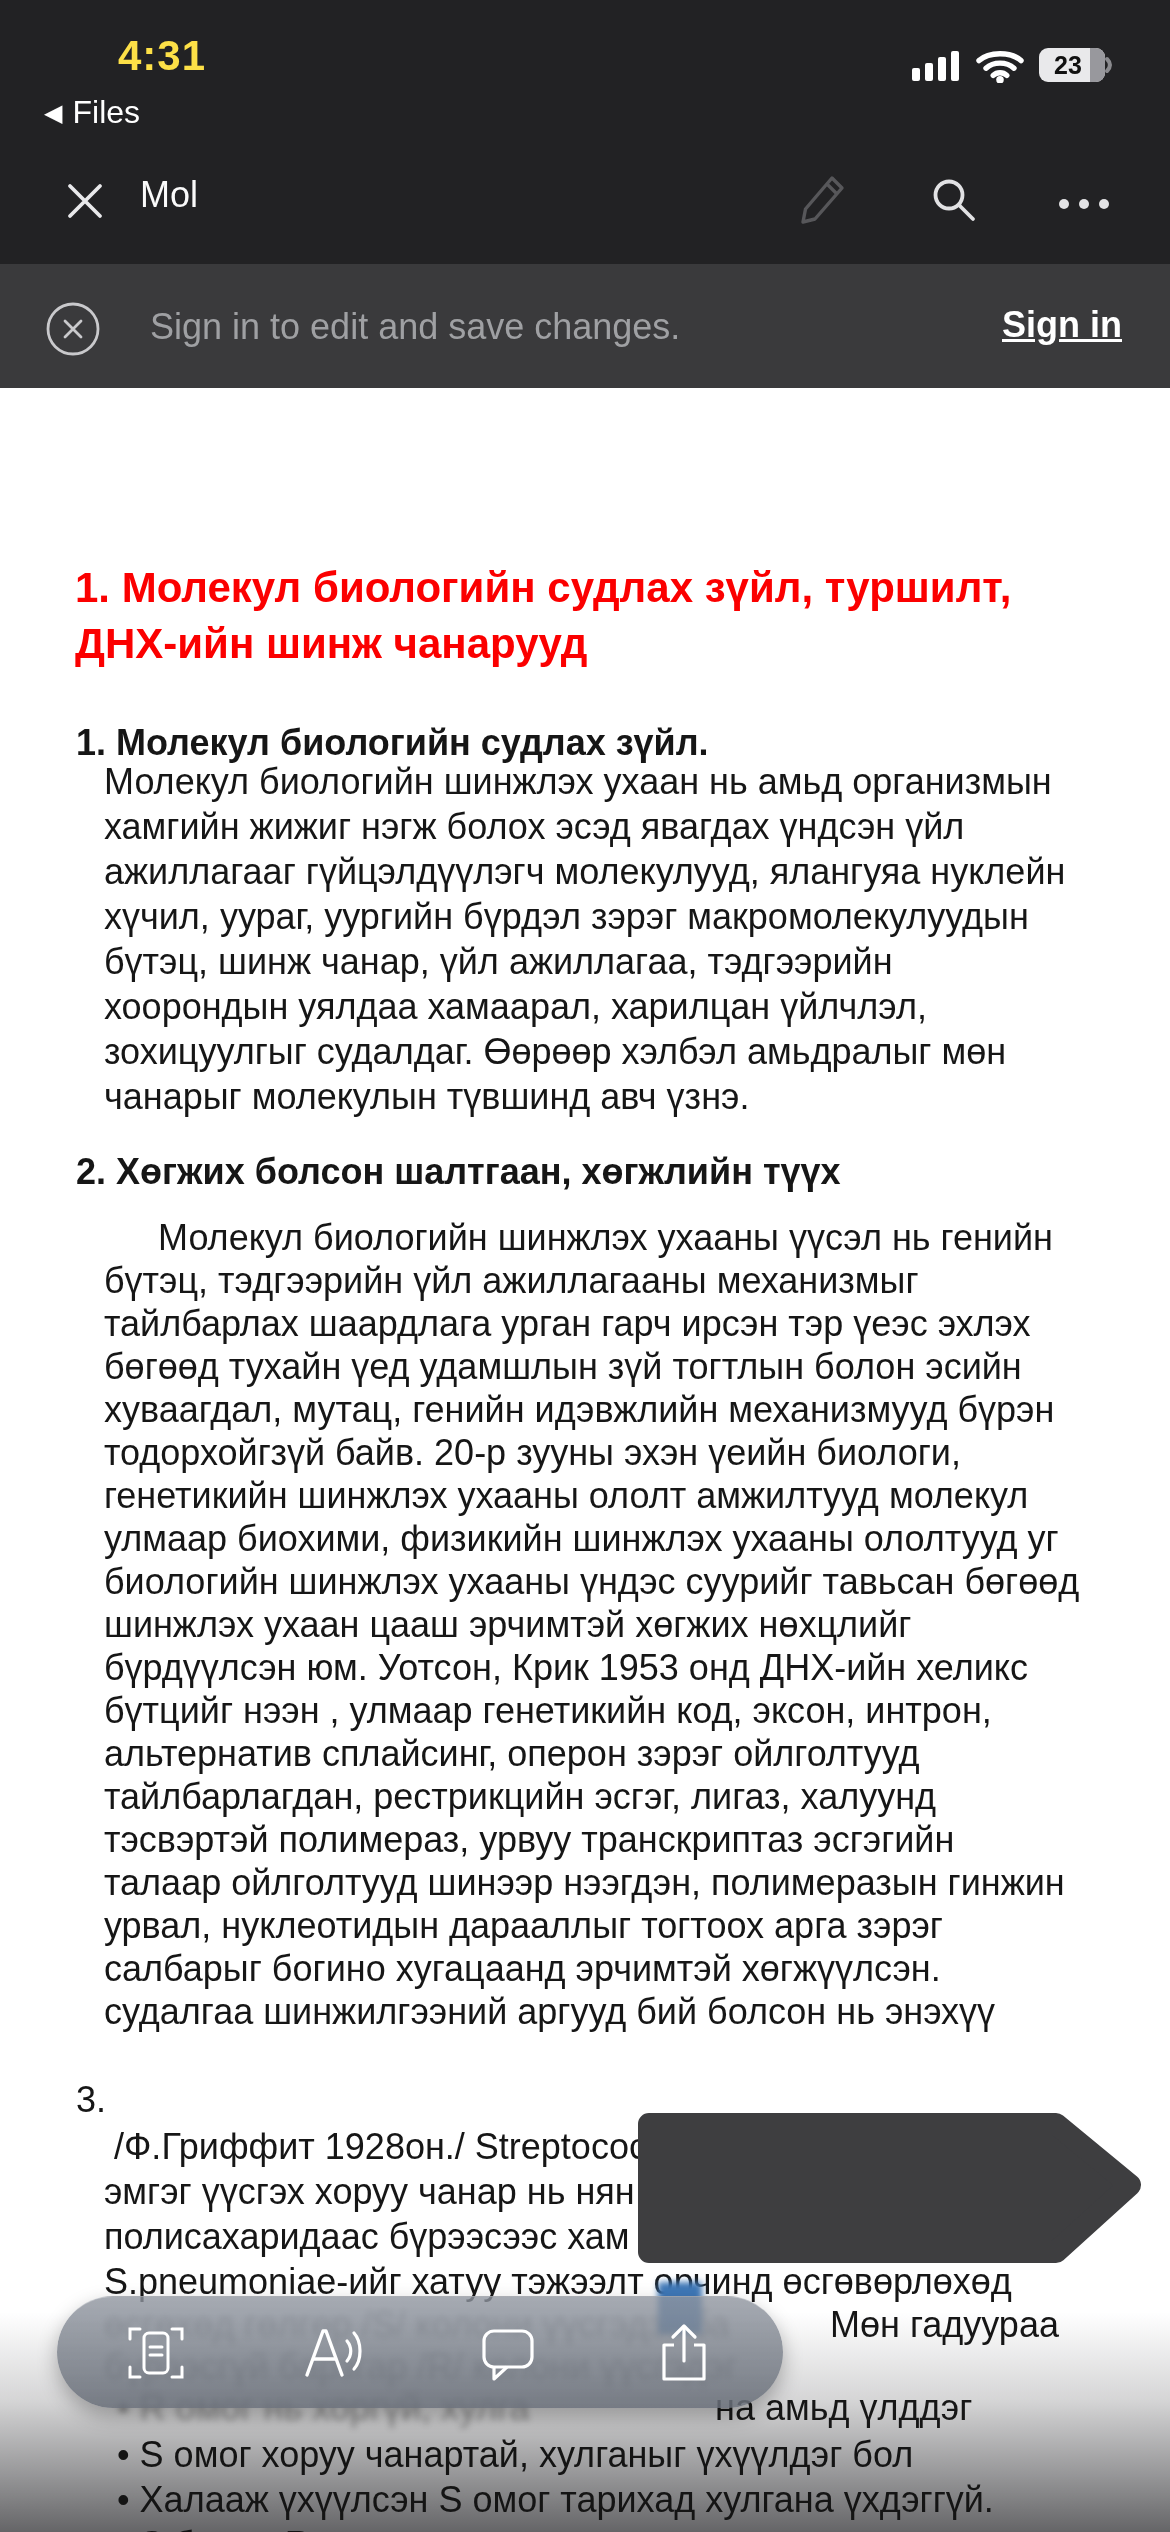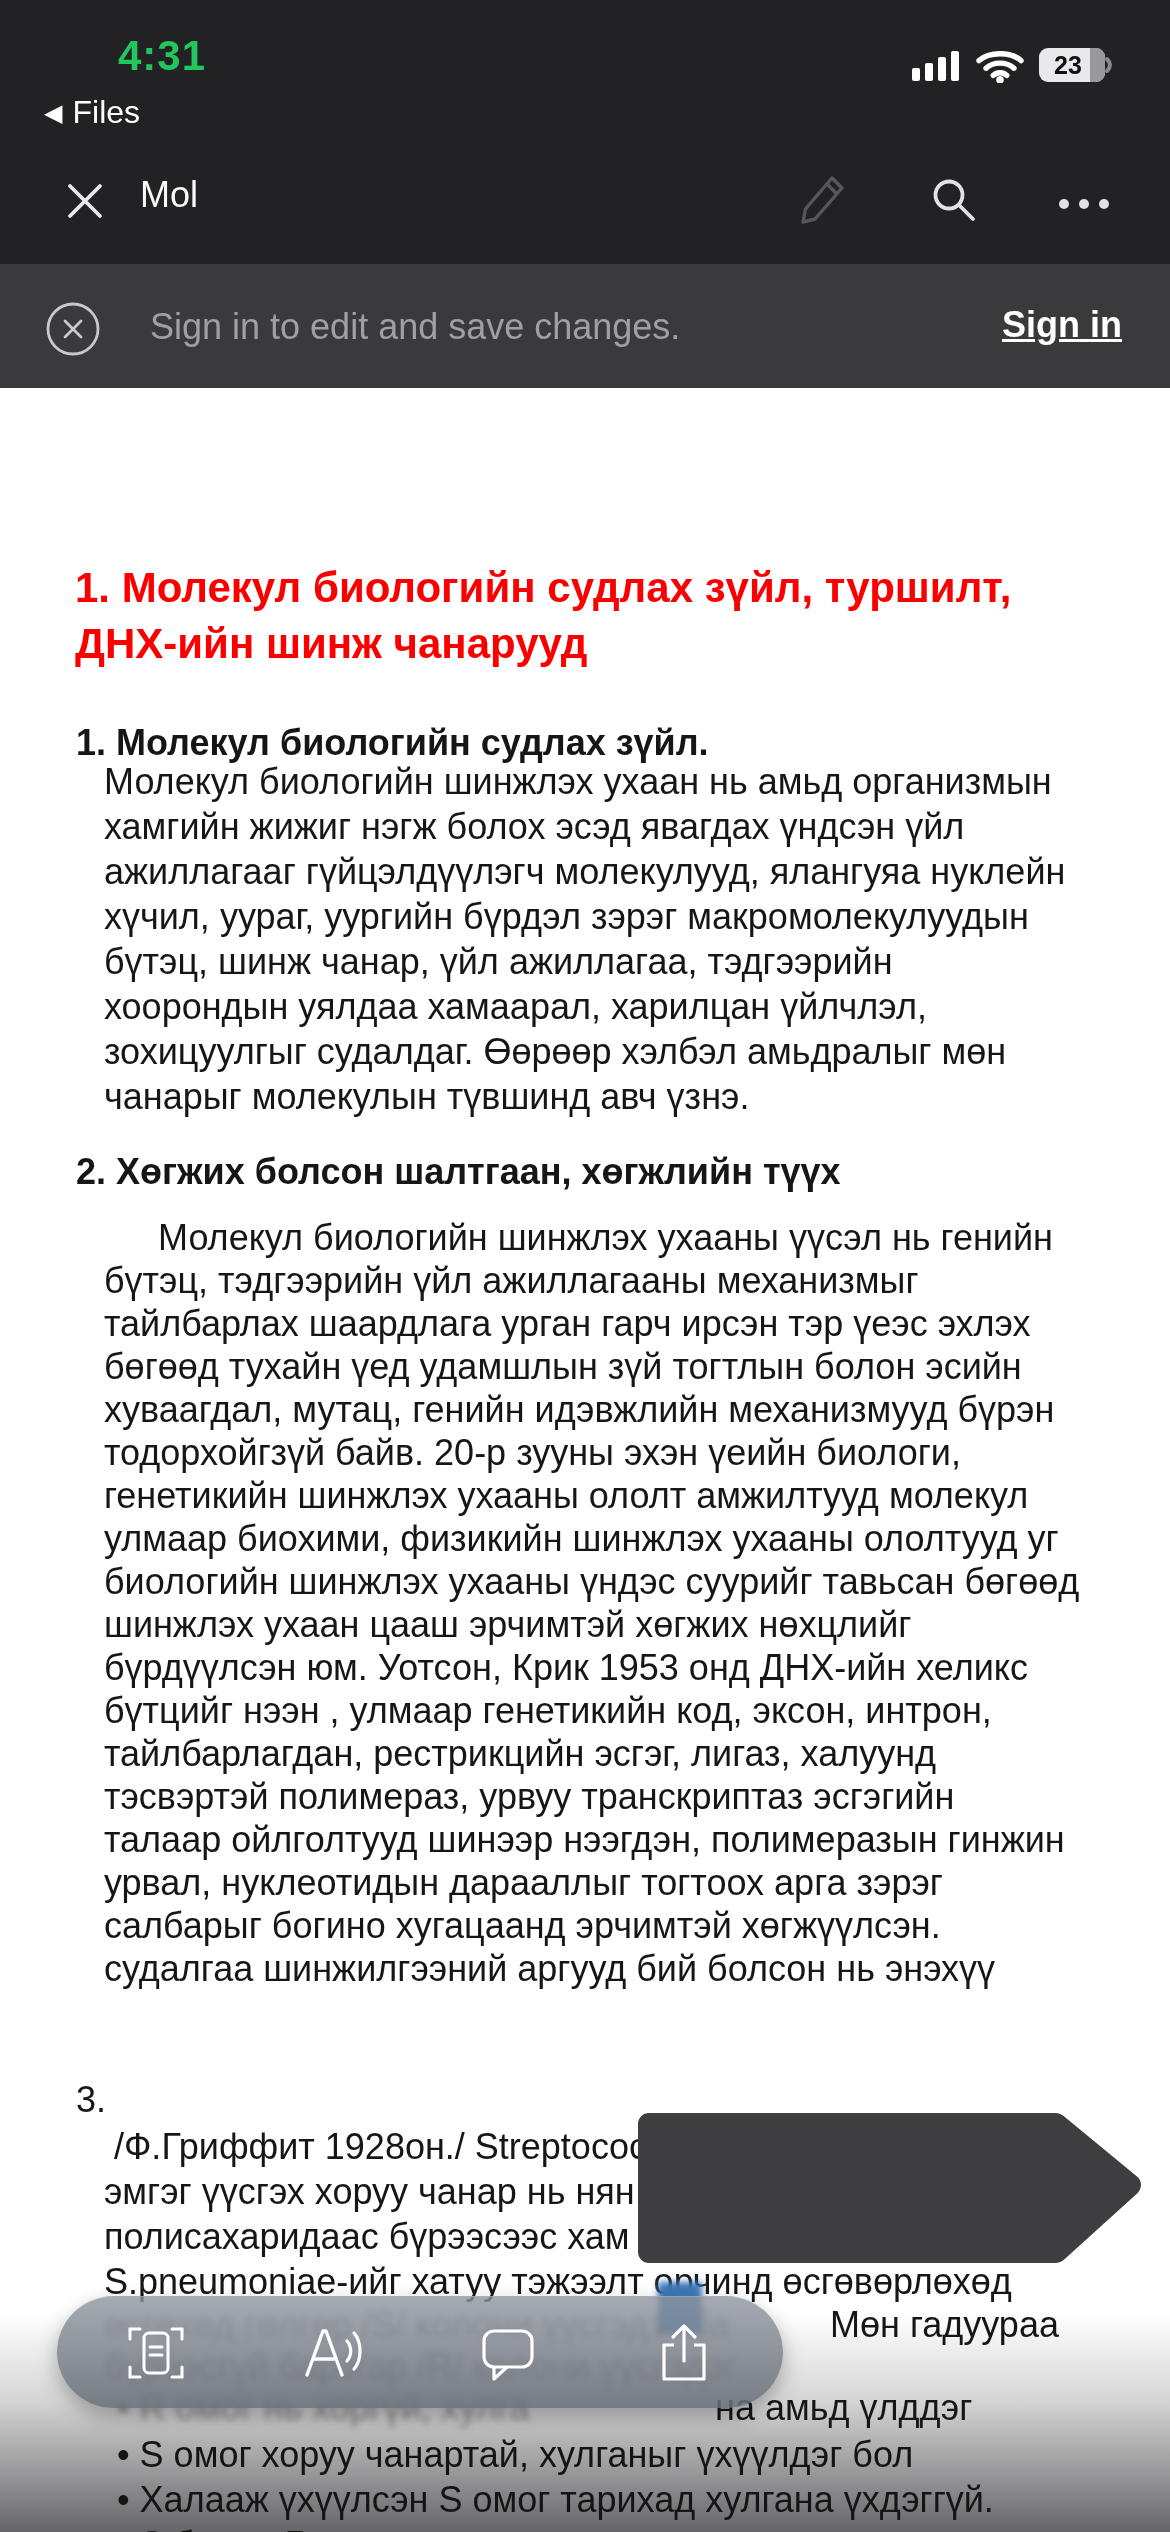--- a/index.html
+++ b/index.html
@@ -1,21 +1,21 @@
 <!DOCTYPE html>
 <html><head>
 <meta charset="utf-8">
 <style>
   html,body{margin:0;padding:0;background:#000;}
   #screen{position:relative;width:1170px;height:2532px;background:#ffffff;overflow:hidden;
           font-family:"Liberation Sans", sans-serif; -webkit-font-smoothing:antialiased;}
   .abs{position:absolute;}
   
   .header{left:0;top:0;width:1170px;height:264px;background:#222224;border-bottom:2px solid #151516;}
-  .time{left:118px;top:32px;font-size:42px;font-weight:bold;color:#22c55e;letter-spacing:1px;}
+  .time{left:118px;top:32px;font-size:42px;font-weight:bold;color:#fde047;letter-spacing:1px;}
   .files{left:44px;top:94px;color:#ffffff;font-size:32px;display:flex;align-items:center;gap:10px;}
   .files .tri{font-size:24px;line-height:32px;}
   .statusicons{right:56px;top:46px;display:flex;align-items:center;gap:14px;}
   .doctitle{left:140px;top:174px;font-size:36px;color:#fafafa;}
   
   .banner{left:0;top:264px;width:1170px;height:124px;background:#3a3a3c;}
   
   .redhead{left:75px;top:530px;width:1060px;color:#fb0000;font-size:42px;font-weight:bold;line-height:56px;}
   .redhead .tl{white-space:pre;}
   .marker{position:absolute;left:76px;font-size:36px;color:#161616;}
@@ -150,20 +150,21 @@
         <div class="tl">тайлбарлах шаардлага урган гарч ирсэн тэр үеэс эхлэх</div>
         <div class="tl">бөгөөд тухайн үед удамшлын зүй тогтлын болон эсийн</div>
         <div class="tl">хуваагдал, мутац, генийн идэвжлийн механизмууд бүрэн</div>
         <div class="tl">тодорхойгзүй байв. 20-р зууны эхэн үеийн биологи,</div>
         <div class="tl">генетикийн шинжлэх ухааны ололт амжилтууд молекул</div>
         <div class="tl">улмаар биохими, физикийн шинжлэх ухааны ололтууд уг</div>
         <div class="tl">биологийн шинжлэх ухааны үндэс суурийг тавьсан бөгөөд</div>
         <div class="tl">шинжлэх ухаан цааш эрчимтэй хөгжих нөхцлийг</div>
         <div class="tl">бүрдүүлсэн юм. Уотсон, Крик 1953 онд ДНХ-ийн хеликс</div>
         <div class="tl">бүтцийг нээн , улмаар генетикийн код, эксон, интрон,</div>
+        <div class="tl">альтернатив сплайсинг, оперон зэрэг ойлголтууд</div>
         <div class="tl">тайлбарлагдан, рестрикцийн эсгэг, лигаз, халуунд</div>
         <div class="tl">тэсвэртэй полимераз, урвуу транскриптаз эсгэгийн</div>
         <div class="tl">талаар ойлголтууд шинээр нээгдэн, полимеразын гинжин</div>
         <div class="tl">урвал, нуклеотидын дарааллыг тогтоох арга зэрэг</div>
         <div class="tl">салбарыг богино хугацаанд эрчимтэй хөгжүүлсэн.</div>
         <div class="tl">судалгаа шинжилгээний аргууд бий болсон нь энэхүү</div>
       </div>
 
     <span class="marker" style="top:2049px;">3.</span>
     <div class="para" style="top:2094px;">

